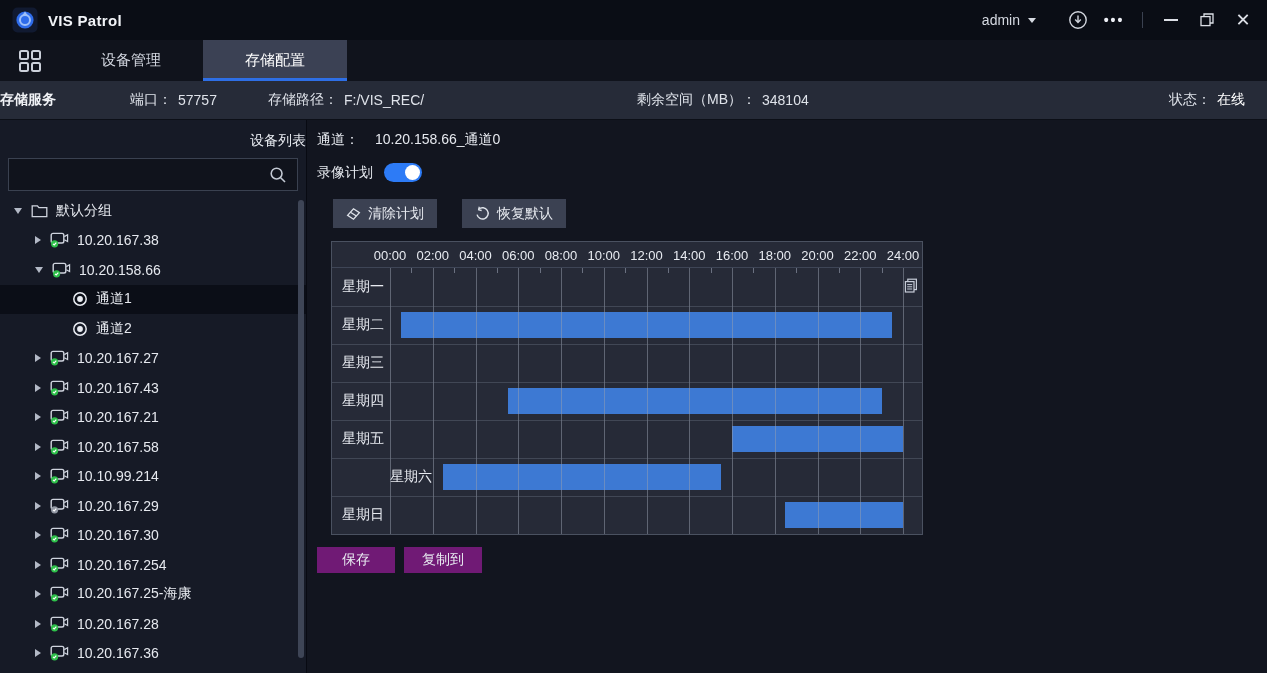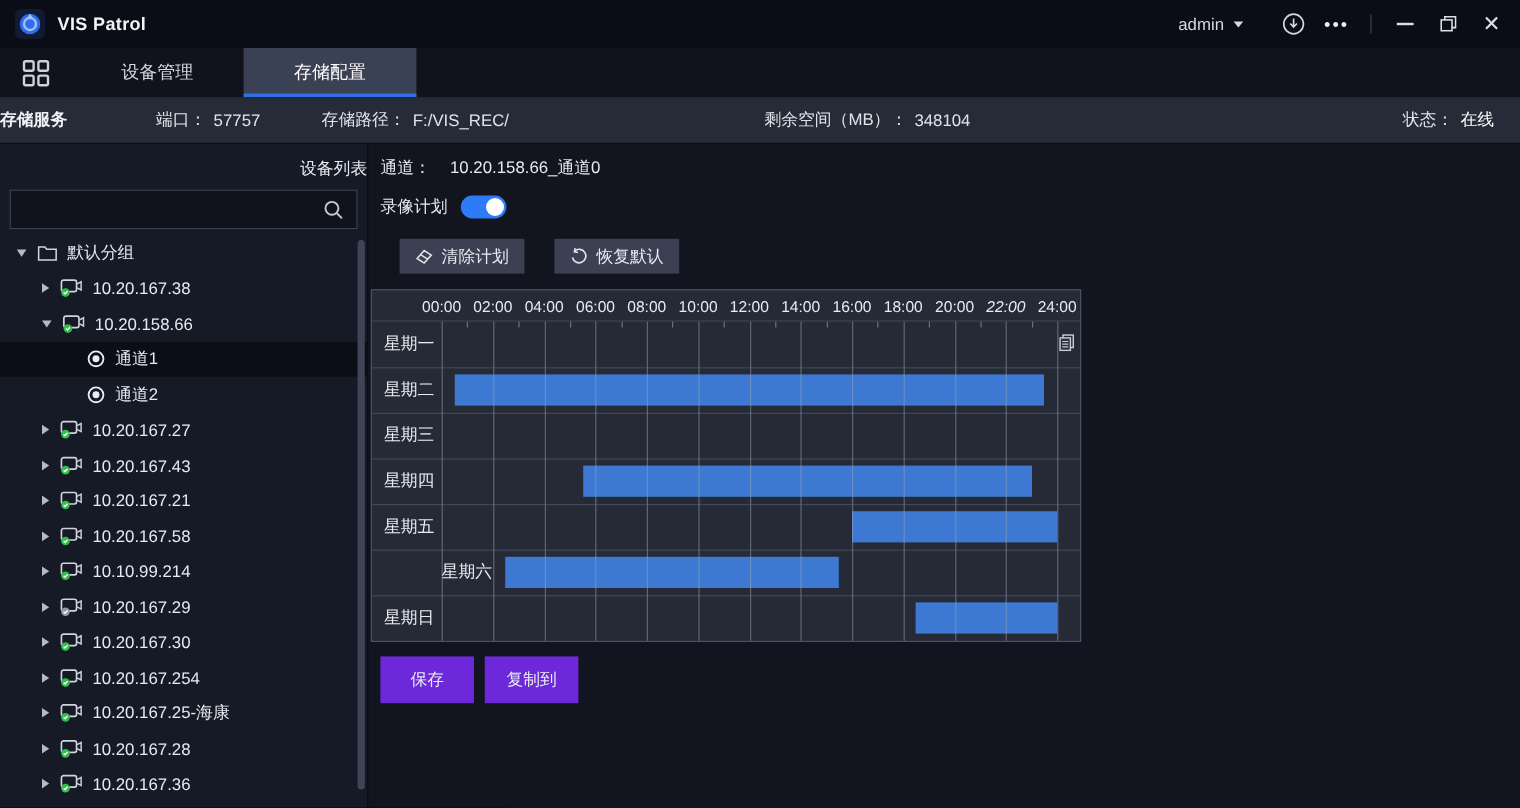--- a/index.html
+++ b/index.html
@@ -65,24 +65,24 @@
 
   
   .main { flex:1; position:relative; background:#12151f; min-width:0; }
   .channel-row { position:absolute; left:10px; top:11px; display:flex; gap:16px; font-size:14px; color:#e6e9ef;justify-content:space-between; }
   .plan-row { position:absolute; left:10px; top:43px; display:flex; align-items:center; gap:11px; font-size:14px; color:#e6e9ef; }
   .toggle { width:38px; height:19px; border-radius:10px; background:#2d7bf6; position:relative; cursor:pointer; }
   .toggle-knob { position:absolute; right:2px; top:2px; width:15px; height:15px; border-radius:50%; background:#ffffff; }
   .actions { position:absolute; left:10px; top:79px; display:flex; gap:9px; }
   .btn { height:29px; background:#3b4152; border:none; color:#e8ebf1; font-size:14px; display:flex; align-items:center; padding:0 13px; gap:7px; font-family:inherit; cursor:pointer;margin-left:16px; }
   .bottom-actions { position:absolute; left:10px; top:427px; display:flex; gap:9px; }
-  .btn-plain { width:78px; height:39px; background:#6d28d9; border:none; color:#e8ebf1; font-size:14px; display:flex; align-items:center; justify-content:center; font-family:inherit; cursor:pointer; }
-
-  
-  .schedule { position:absolute; left:2px; top:121px; width:592px; height:294px; background:#262a37; border:1px solid #4a5160; }
+  .btn-plain { width:78px; height:26px; background:#701a75; border:none; color:#e8ebf1; font-size:14px; display:flex; align-items:center; justify-content:center; font-family:inherit; cursor:pointer; }
+
+  
+  .schedule { position:absolute; left:24px; top:121px; width:592px; height:294px; background:#262a37; border:1px solid #4a5160; }
   .sch-header { height:26px; position:relative; border-bottom:1px solid #3e4556; }
   .sch-tick-label { position:absolute; top:6px; width:44px; text-align:center; font-size:13px; color:#e8ebf1; }
   .sch-plot { position:relative; height:266px; }
   .sch-grid-v { position:absolute; top:0; bottom:0; width:1px; background:rgba(152,160,176,0.5); z-index:2; }
   .sch-grid-h { position:absolute; left:0; right:0; height:1px; background:rgba(110,118,135,0.38); z-index:2; }
   .sch-tick { position:absolute; top:0; width:1px; height:5px; background:rgba(152,160,176,0.6); z-index:2; }
   .sch-row-label { position:absolute; left:10px; height:38px; display:flex; align-items:center; font-size:14px; color:#e8ebf1; z-index:3; }
   .sch-bar { position:absolute; height:26px; z-index:1; }
   .copy-btn { position:absolute; top:10px; left:572px; z-index:3; cursor:pointer; display:flex; }
 </style>
@@ -371,21 +371,21 @@
             <span class="sch-tick-label" style="left: 78.75px;">02:00</span>
             <span class="sch-tick-label" style="left: 121.5px;">04:00</span>
             <span class="sch-tick-label" style="left: 164.25px;">06:00</span>
             <span class="sch-tick-label" style="left: 207px;">08:00</span>
             <span class="sch-tick-label" style="left: 249.75px;">10:00</span>
             <span class="sch-tick-label" style="left: 292.5px;">12:00</span>
             <span class="sch-tick-label" style="left: 335.25px;">14:00</span>
             <span class="sch-tick-label" style="left: 378px;">16:00</span>
             <span class="sch-tick-label" style="left: 420.75px;">18:00</span>
             <span class="sch-tick-label" style="left: 463.5px;">20:00</span>
-            <span class="sch-tick-label" style="left: 506.25px; font-style: italic;">22:00</span>
+            <span class="sch-tick-label" style="left: 506.25px;">22:00</span>
             <span class="sch-tick-label" style="left: 549px;">24:00</span>
           </div>
         <div class="sch-plot" id="schPlot">
           <span class="copy-btn">
             <svg width="14" height="15" viewBox="0 0 14 15">
               <rect x="3.8" y="1.2" width="8.6" height="10.4" fill="none" stroke="#c6ccd8" stroke-width="1.2"></rect>
               <rect x="1.4" y="3.6" width="8.6" height="10.4" fill="#2b303e" stroke="#c6ccd8" stroke-width="1.2"></rect>
               <line x1="3.2" y1="6.6" x2="8.2" y2="6.6" stroke="#c6ccd8" stroke-width="1"></line>
               <line x1="3.2" y1="8.8" x2="8.2" y2="8.8" stroke="#c6ccd8" stroke-width="1"></line>
               <line x1="3.2" y1="11" x2="8.2" y2="11" stroke="#c6ccd8" stroke-width="1"></line>

